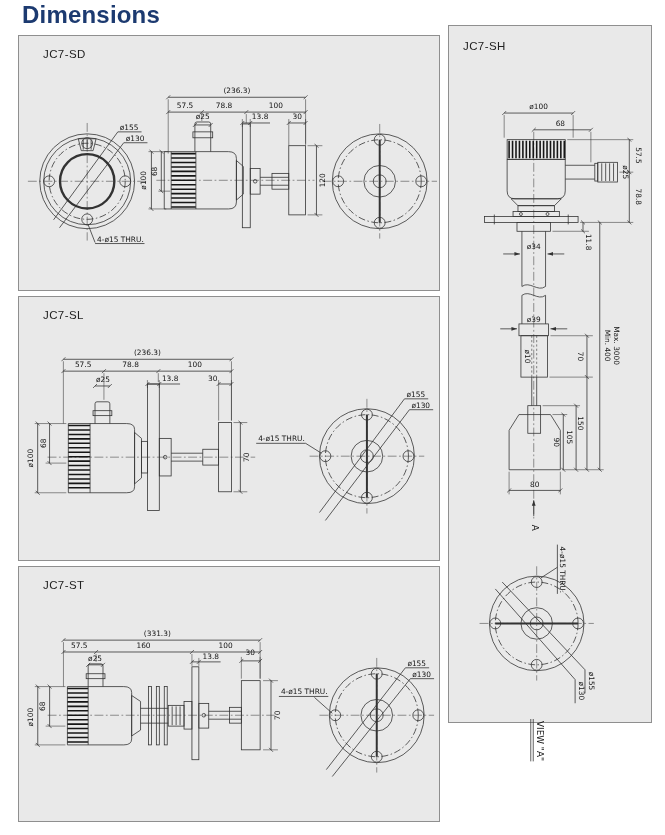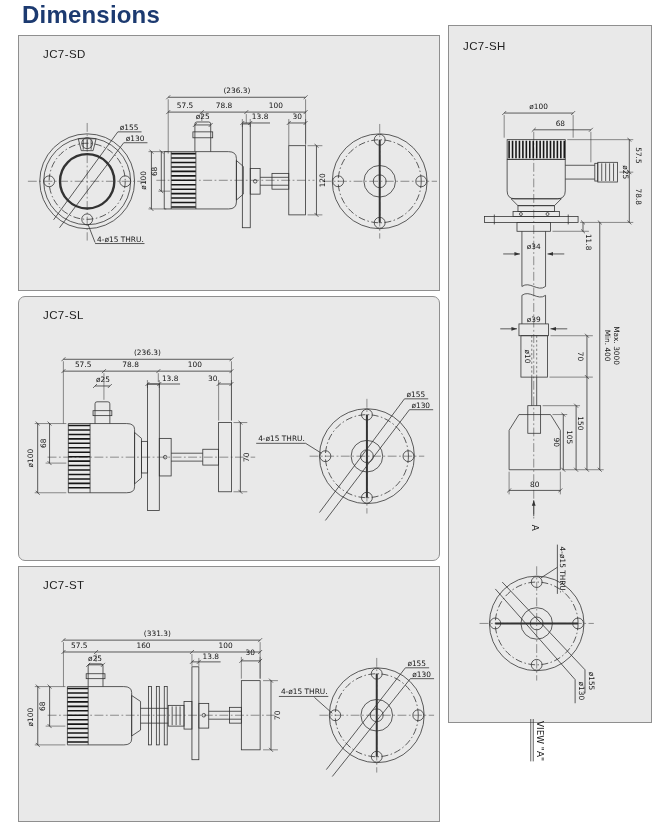--- a/index.html
+++ b/index.html
@@ -1,21 +1,21 @@
 <!DOCTYPE html>
 <html><head>
 <meta charset="utf-8">
 <style>
   html,body{margin:0;padding:0;background:#fff;}
   #page{position:relative;width:665px;height:835px;background:#fff;font-family:"Liberation Sans",sans-serif;overflow:hidden;}
   .page-title{position:absolute;left:22px;top:1px;margin:0;font-size:24px;font-weight:bold;color:#1c3a70;letter-spacing:.2px;}
   .unit-note{position:absolute;right:13px;top:17px;font-size:9.5px;color:#555;margin-top:48px;}
   .panel{position:absolute;background:#e9e9e9;border:1.5px solid #8f8f8f;box-sizing:border-box;}
   .panel-sd{left:18px;top:35px;width:422px;height:256px;}
-  .panel-sl{left:18px;top:296px;width:422px;height:265px;border-radius:7px;}
+  .panel-sl{left:18px;top:296px;width:422px;height:265px;}
   .panel-st{left:18px;top:566px;width:422px;height:256px;padding-left:38px;}
   .panel-sh{left:448px;top:25px;width:204px;height:698px;}
   .panel-title{position:absolute;left:24px;top:12px;font-size:11.5px;color:#222;letter-spacing:.4px;z-index:2;}
   .panel-sh .panel-title{left:14px;top:14px;}
   .panel svg{position:absolute;left:0;top:0;}
   .ln{stroke:#333;stroke-width:.8;fill:none;stroke-linecap:butt;}
   .thk{stroke-width:2;}
   .fin{stroke:#161616;stroke-width:1.6;fill:none;}
   .cl{stroke:#3c3c3c;stroke-width:.55;fill:none;stroke-dasharray:9 2.5 1.8 2.5;}
   .dsh{stroke-dasharray:7 2.5 1.5 2.5;}

